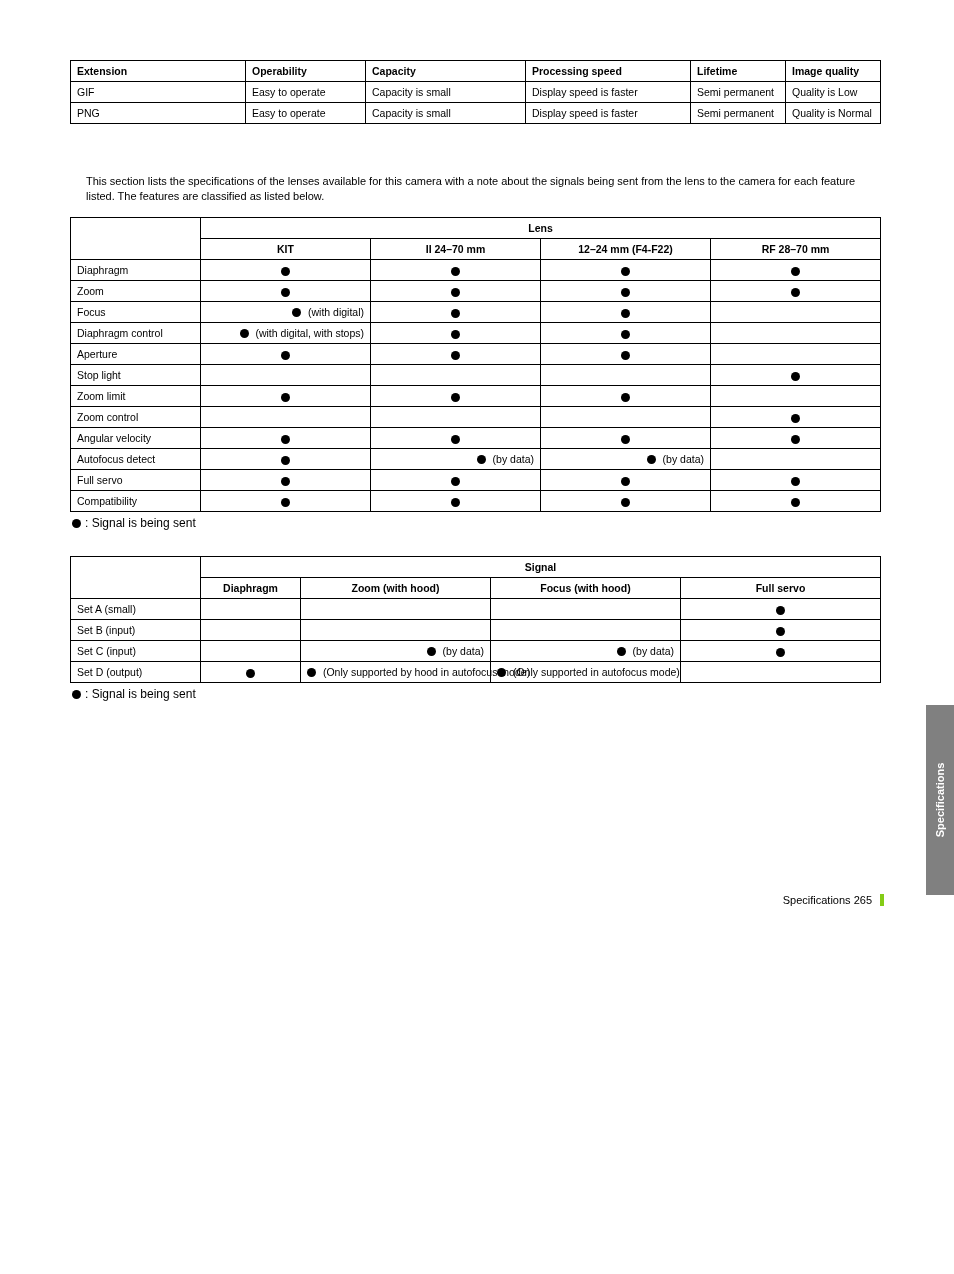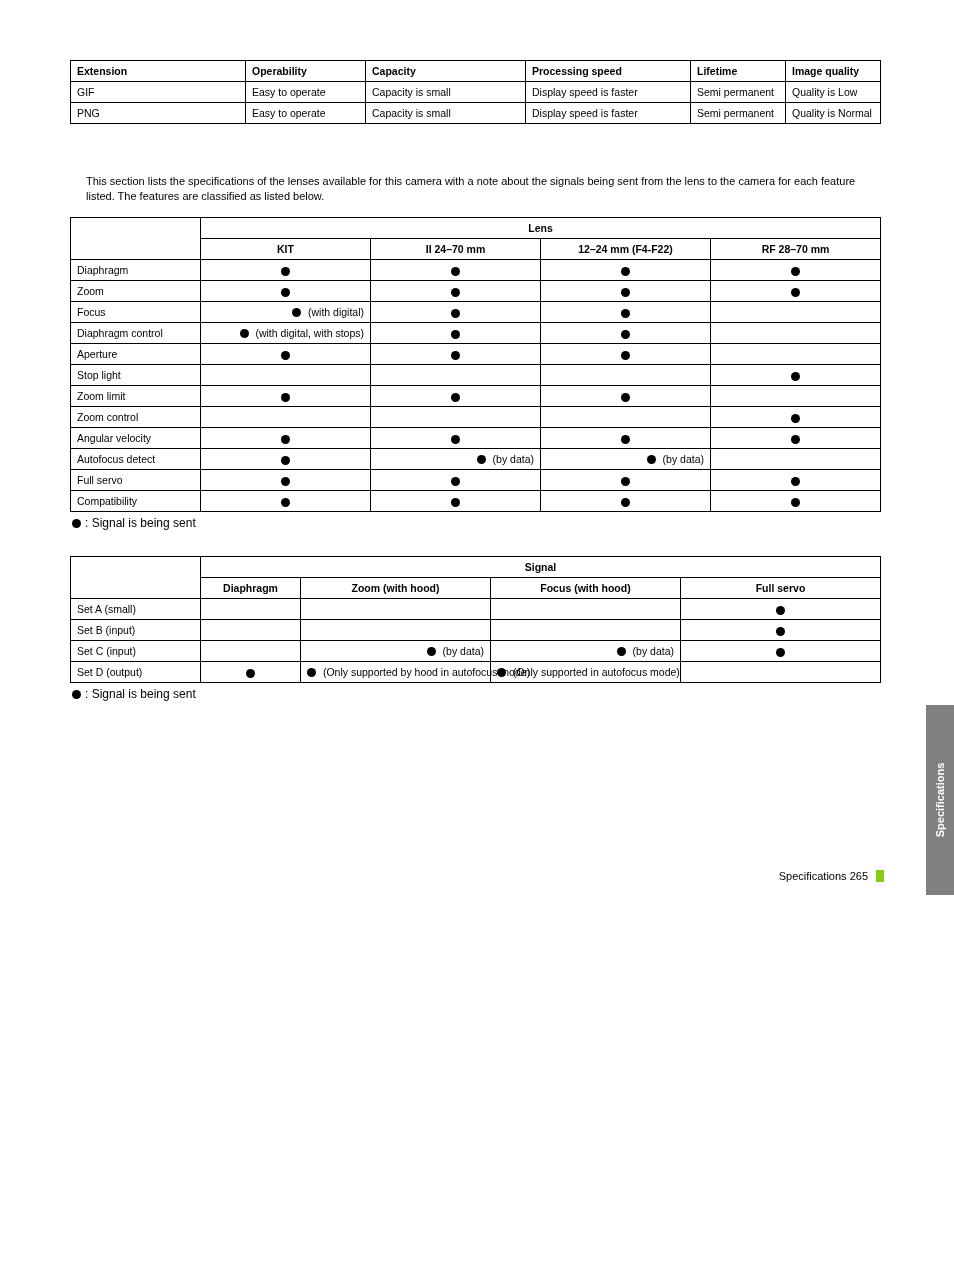--- a/index.html
+++ b/index.html
@@ -16,21 +16,21 @@
   .dot { display: inline-block; width: 9px; height: 9px; background: #000; border-radius: 50%; vertical-align: middle; }
   .dot-note { font-size: 12px; margin: 4px 0 0 2px; }
   .dot-note .dot { margin-right: 4px; vertical-align: -1px; }
   .note-under { font-size: 10.5px; line-height: 1.4; margin-top: 14px; max-width: 810px; }
   .spacer { height: 36px; }
   .table3 col.c0 { width: 130px; }
   .table3 col.c1 { width: 100px; }
   .table3 col.c2 { width: 190px; }
   .table3 col.c3 { width: 190px; }
   .table3 col.c4 { width: 200px; }
-  .footer { position: absolute; bottom: 40px; right: 70px; font-size: 11px; border-right: 8px solid #84cc16; padding-right: 8px; }
+  .footer { position: absolute; bottom: 16px; right: 70px; font-size: 11px; border-right: 4px solid #84cc16; padding-right: 8px; }
   .first-col { font-weight: normal; }
   .left-inline { text-align: right; white-space: nowrap; padding-left: 6px; }
   .left-inline .dot { vertical-align: -1px; margin-right: 4px; }
   .left-inline .after { font-size: 10.5px; }
 </style>
 </head>
 <body>
 
 <div class="page">
 

